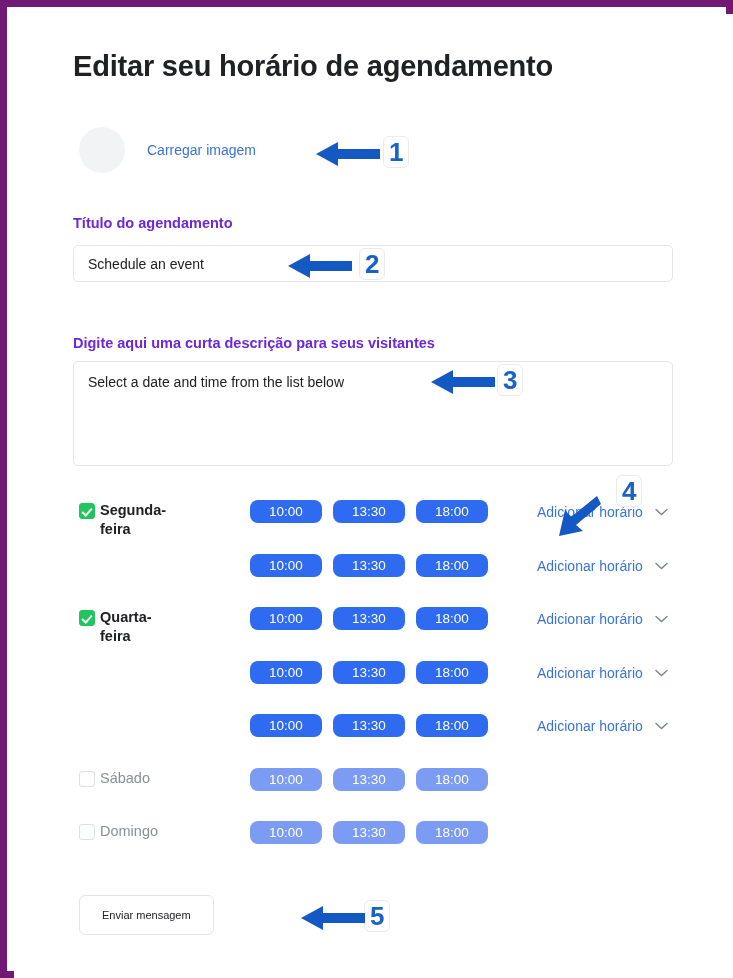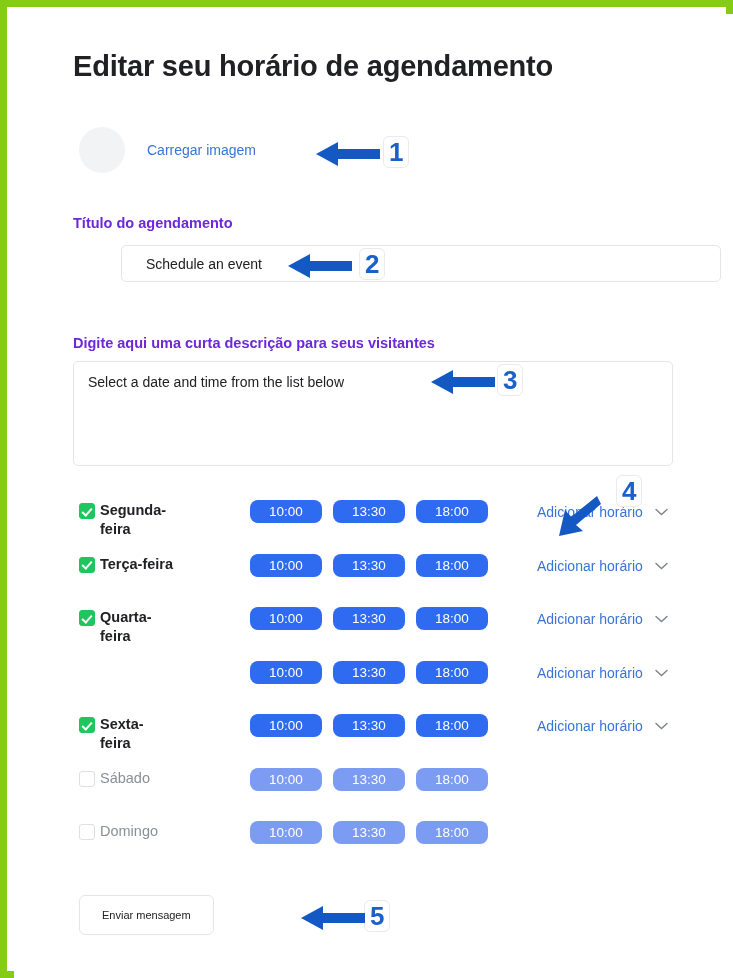--- a/index.html
+++ b/index.html
@@ -12,21 +12,21 @@
     height: 978px;
     font-family: "Liberation Sans", sans-serif;
     overflow: hidden;
   }
   .screen-frame {
     position: absolute;
     left: 0; top: 0;
     width: 733px;
     height: 978px;
     box-sizing: border-box;
-    border: 7px solid #84cc16;
+    border: 7px solid #701a75;
     background: #ffffff;
   }
   .page {
     position: absolute;
     left: 7px; top: 7px;
     width: 719px;
     height: 964px;
     background: #ffffff;
     overflow: hidden;
   }
@@ -84,26 +84,25 @@
   .text-input {
     position: absolute;
     left: 0;
     top: 231px;
     width: 600px;
     height: 37px;
     box-sizing: border-box;
     border: 1px solid #e3e5e8;
     border-radius: 5px;
     background: #ffffff;
-    padding: 0 24px;
+    padding: 0 14px;
     font-family: "Liberation Sans", sans-serif;
     font-size: 14px;
     color: #202124;
     outline: none;
-    margin-left: 48px;
   }
   .text-area {
     position: absolute;
     left: 0;
     top: 347px;
     width: 600px;
     height: 105px;
     box-sizing: border-box;
     border: 1px solid #e3e5e8;
     border-radius: 5px;
@@ -285,24 +284,20 @@
               <button class="chip">18:00</button>
             </div>
             <div class="add-slot">
               <span class="add-slot-label">Adicionar horário</span>
               <span class="chevron-down"><svg width="13" height="8" viewBox="0 0 13 8">
                   <path d="M1 1.5 L6.5 6.5 L12 1.5" fill="none" stroke="#7d838b" stroke-width="1.4" stroke-linecap="round"></path>
                 </svg></span>
             </div>
           </div>
           <div class="day-row">
-            <div class="day-left">
-              <span class="checkbox on"></span>
-              <span class="day-name">Terça-feira</span>
-            </div>
             <div class="chips">
               <button class="chip">10:00</button>
               <button class="chip">13:30</button>
               <button class="chip">18:00</button>
             </div>
             <div class="add-slot">
               <span class="add-slot-label">Adicionar horário</span>
               <span class="chevron-down"><svg width="13" height="8" viewBox="0 0 13 8">
                   <path d="M1 1.5 L6.5 6.5 L12 1.5" fill="none" stroke="#7d838b" stroke-width="1.4" stroke-linecap="round"></path>
                 </svg></span>
@@ -332,24 +327,20 @@
               <button class="chip">18:00</button>
             </div>
             <div class="add-slot">
               <span class="add-slot-label">Adicionar horário</span>
               <span class="chevron-down"><svg width="13" height="8" viewBox="0 0 13 8">
                   <path d="M1 1.5 L6.5 6.5 L12 1.5" fill="none" stroke="#7d838b" stroke-width="1.4" stroke-linecap="round"></path>
                 </svg></span>
             </div>
           </div>
           <div class="day-row">
-            <div class="day-left">
-              <span class="checkbox on"></span>
-              <span class="day-name">Sexta-feira</span>
-            </div>
             <div class="chips">
               <button class="chip">10:00</button>
               <button class="chip">13:30</button>
               <button class="chip">18:00</button>
             </div>
             <div class="add-slot">
               <span class="add-slot-label">Adicionar horário</span>
               <span class="chevron-down"><svg width="13" height="8" viewBox="0 0 13 8">
                   <path d="M1 1.5 L6.5 6.5 L12 1.5" fill="none" stroke="#7d838b" stroke-width="1.4" stroke-linecap="round"></path>
                 </svg></span>

